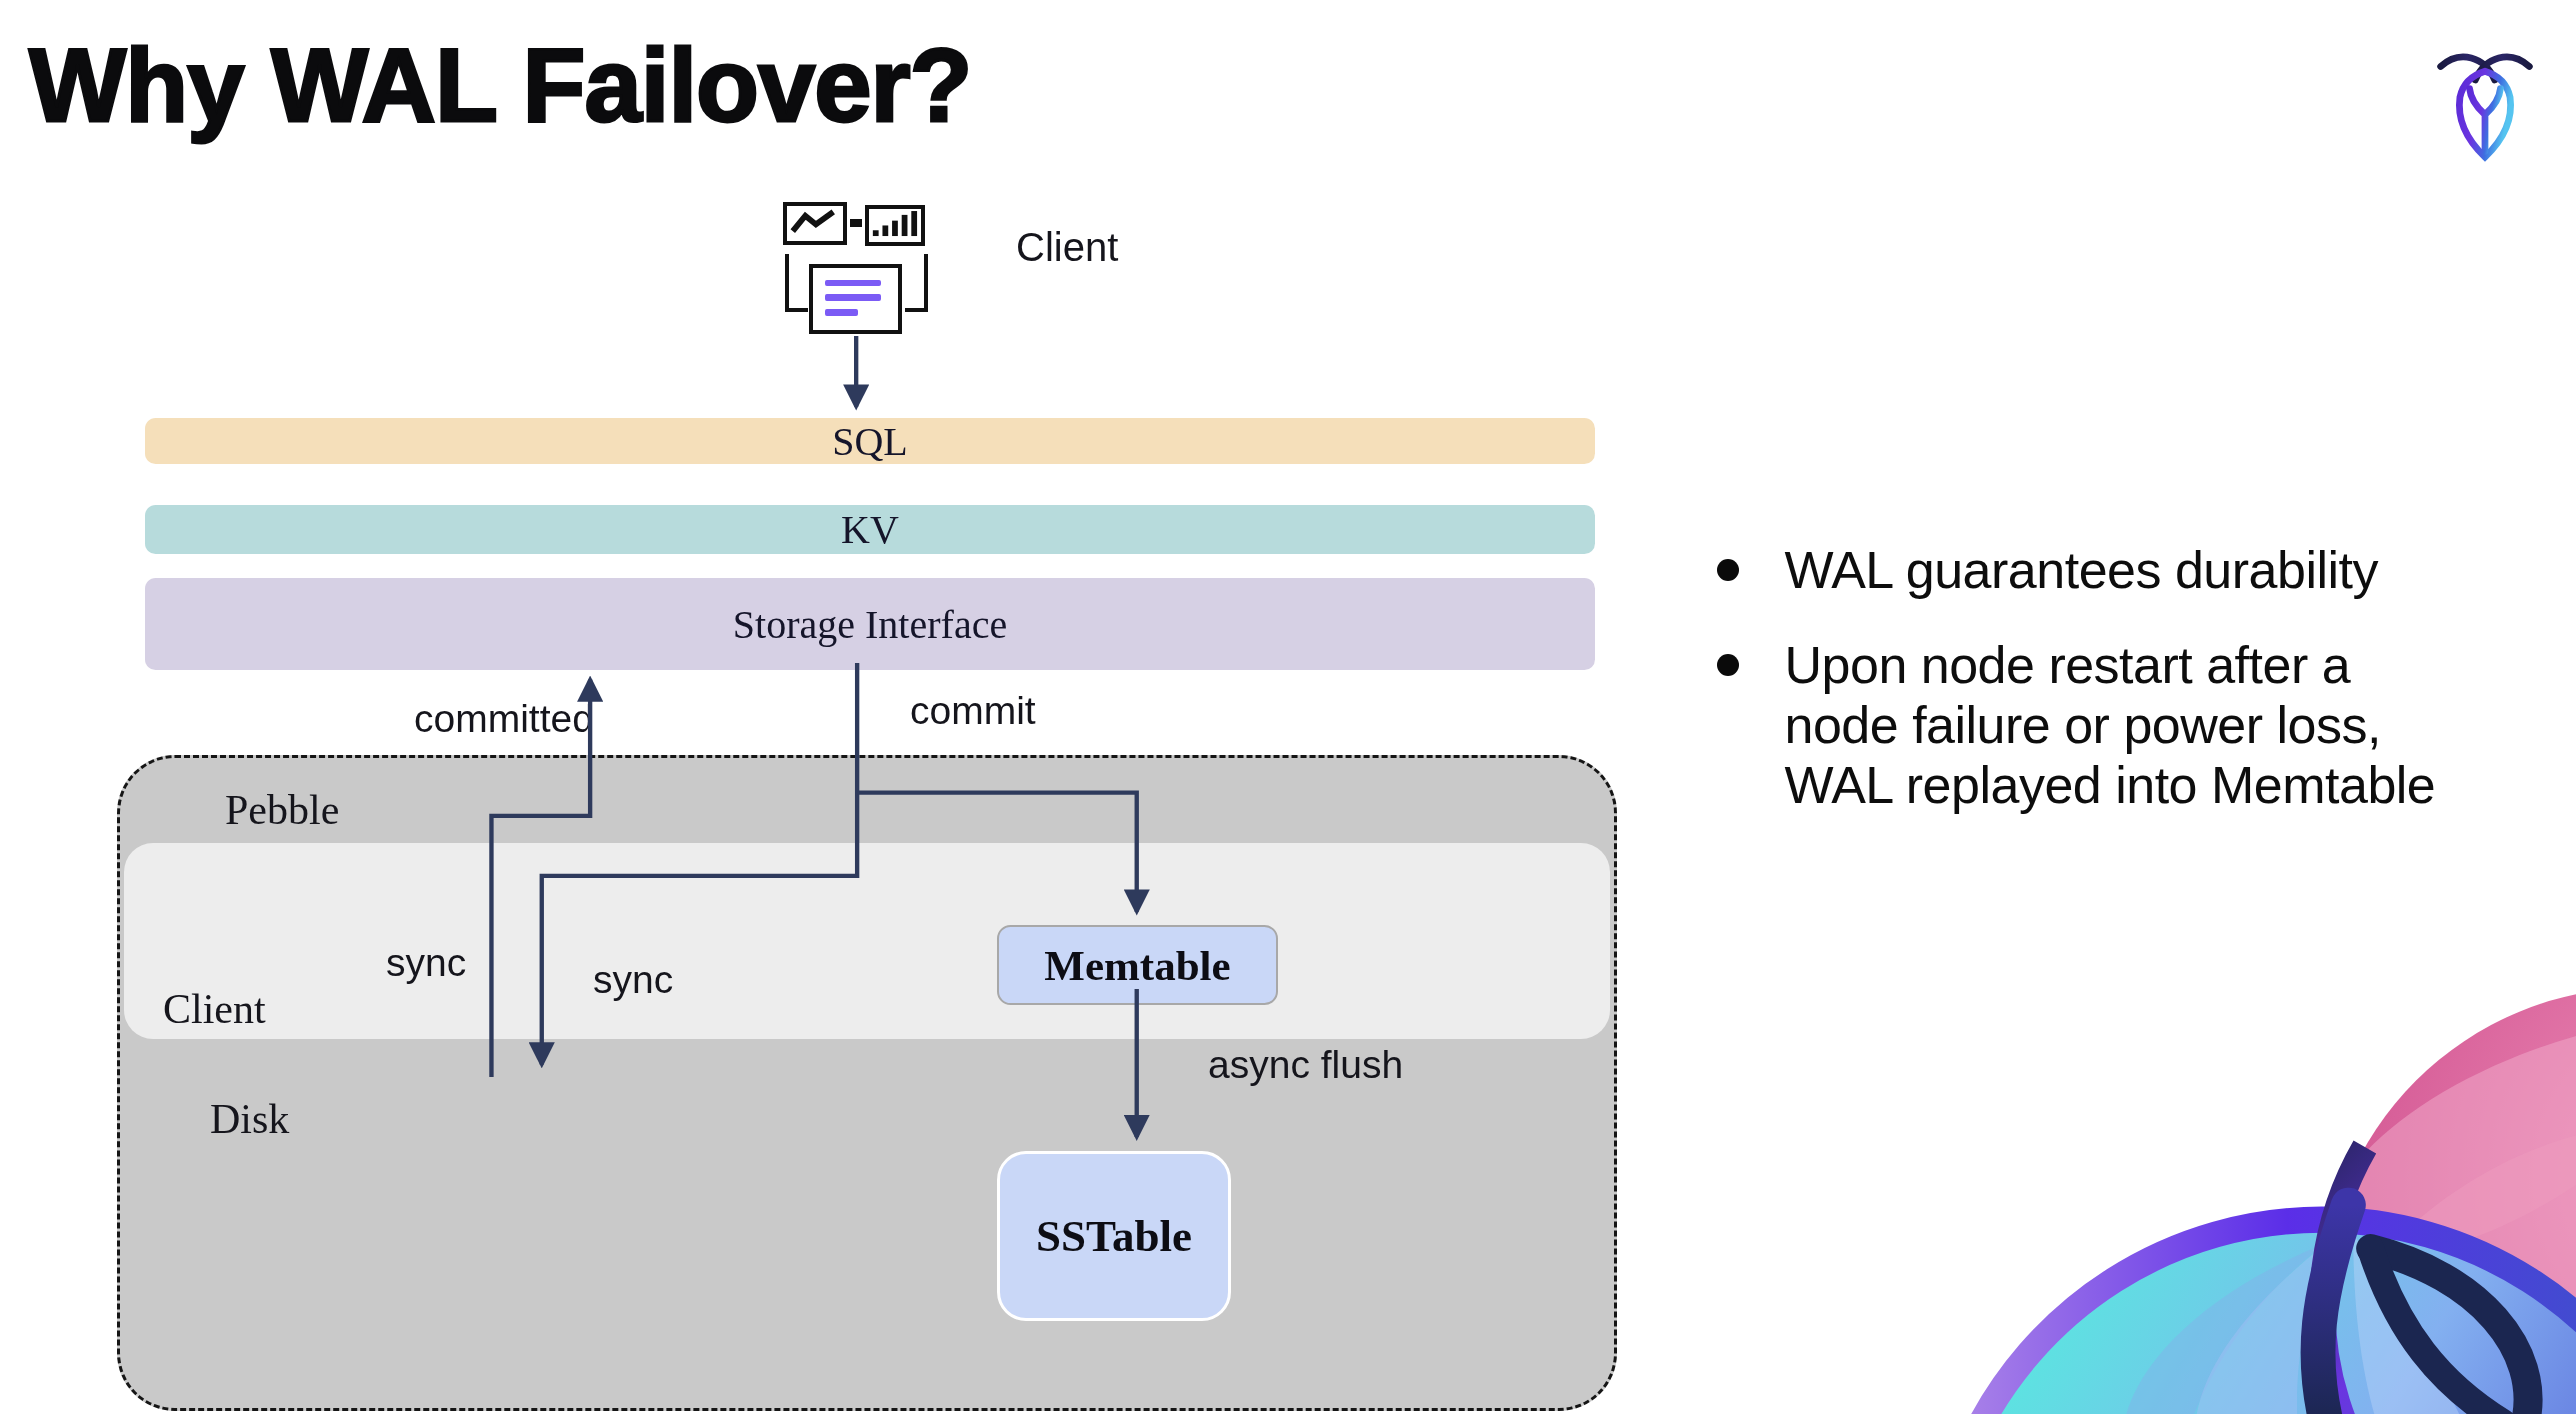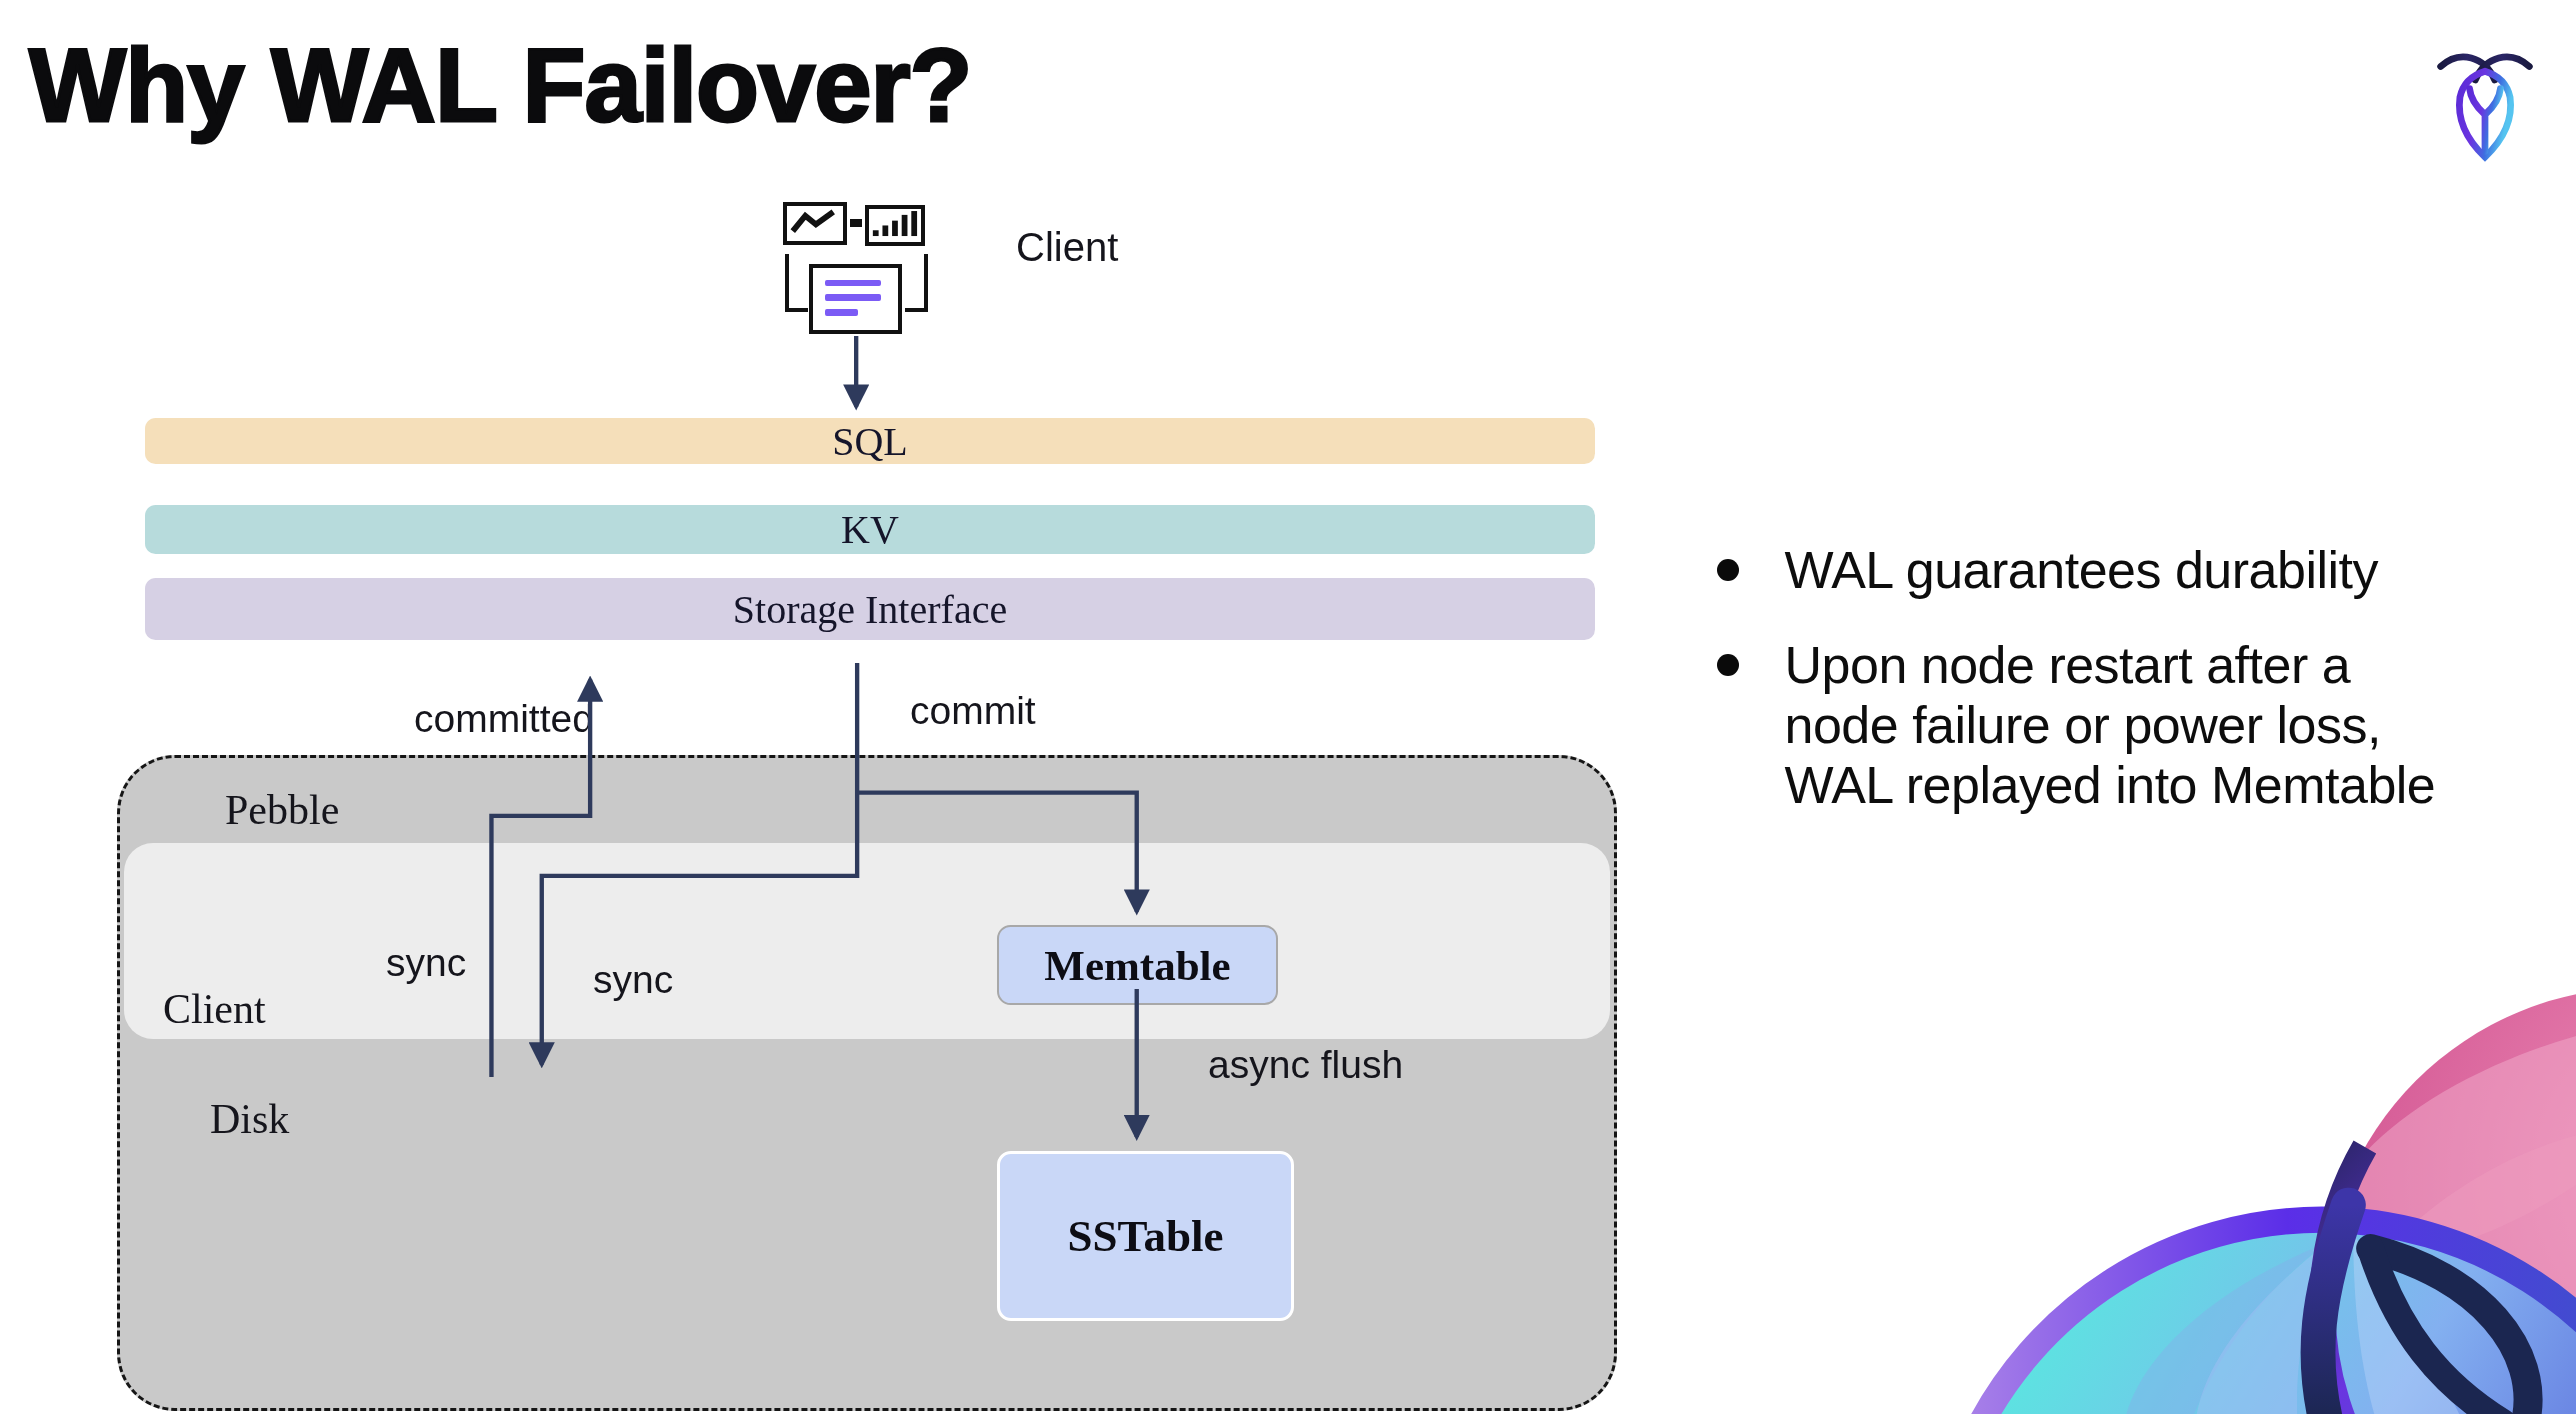--- a/index.html
+++ b/index.html
@@ -32,21 +32,21 @@
   .pl3{top:41px; width:33px;}
   .client-label{position:absolute; left:1016px; top:225px; font-size:40px; color:#15151c;}
   
   .bar{
     position:absolute; left:145px; width:1450px; border-radius:10.6px;
     display:flex; align-items:center; justify-content:center;
     font-family:"Liberation Serif", serif; font-size:40px; color:#15152A;
   }
   .bar-sql{top:418px; height:46px; background:#F5DFBA;}
   .bar-kv{top:505px; height:49px; background:#B7DBDC;}
-  .bar-storage{top:578px; height:62px; background:#D6D0E4;}
+  .bar-storage{top:578px; height:92px; background:#D6D0E4;}
   
   .pebble{
     position:absolute; left:117px; top:755px; width:1500px; height:656px;
     box-sizing:border-box; background:#C9C9C9; border:3.9px dashed #151515; border-radius:58px;
   }
   .memory-band{
     position:absolute; left:124px; top:843px; width:1486px; height:196px;
     background:#EDEDED; border-radius:29px;
   }
   .zone-label{
@@ -56,21 +56,21 @@
   .lbl-memory{left:163px; top:985px;}
   .lbl-disk{left:210px; top:1095px;}
   
   .node{
     position:absolute; box-sizing:border-box; background:#C9D7F7;
     display:flex; align-items:center; justify-content:center;
     font-family:"Liberation Serif", serif; font-weight:bold; color:#0d0d14;
   }
   .node-wal{left:455px; top:1077px; width:184px; height:182px; border:3.9px solid #FFFFFF; border-radius:31px; font-size:45px;}
   .node-memtable{left:997px; top:925px; width:281px; height:80px; border:2.9px solid #A8A8A8; border-radius:13.5px; font-size:43px;}
-  .node-sstable{left:997px; top:1151px; width:297px; height:170px; border:3.9px solid #FFFFFF; border-radius:14px; font-size:45px;}
+  .node-sstable{left:997px; top:1151px; width:234px; height:170px; border:3.9px solid #FFFFFF; border-radius:29px; font-size:45px;}
   
   .edge-label{position:absolute; font-size:39px; color:#15151c;}
   .lbl-committed{left:414px; top:697px;}
   .lbl-commit{left:910px; top:689px;}
   .lbl-sync1{left:386px; top:941px;}
   .lbl-sync2{left:593px; top:958px;}
   .lbl-async{left:1208px; top:1043px;}
   
   .flow{position:absolute; left:0; top:0; pointer-events:none;}
   

